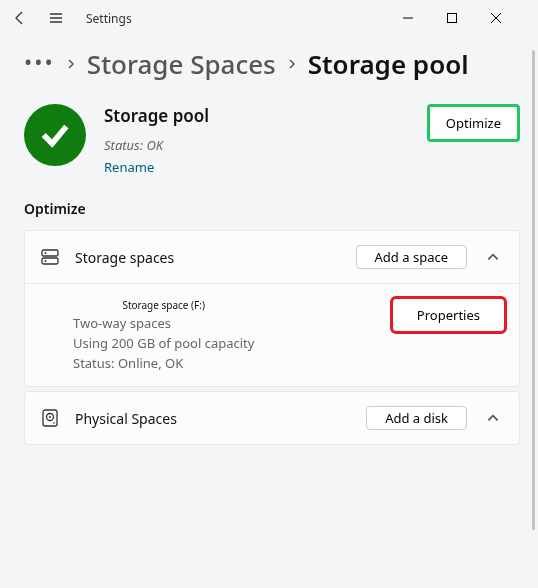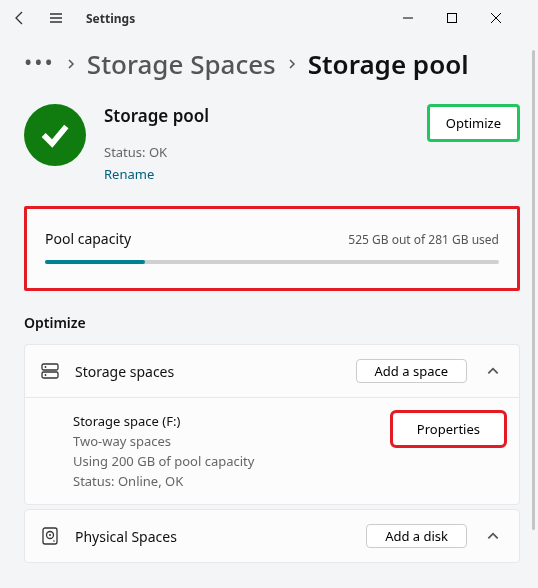--- a/index.html
+++ b/index.html
@@ -1,59 +1,59 @@
 <!DOCTYPE html>
 <html><head>
 <meta charset="utf-8">
 <style>
   * { box-sizing: border-box; margin: 0; padding: 0; font-family: "Segoe UI", system-ui, sans-serif; }
   body { width: 538px; height: 588px; background: #f4f5f7; overflow: hidden; position: relative; }
   
-  .titlebar { height: 36px; display: flex; align-items: center; justify-content: space-between; padding: 0 20px 0 8px; font-weight: bold; }
+  .titlebar { height: 36px; display: flex; align-items: center; justify-content: space-between; padding: 0 20px 0 8px; }
   .titlebar-left { display: flex; align-items: center; gap: 12px; }
   .caption-btn { width: 44px; height: 30px; display: flex; align-items: center; justify-content: center; }
   .caption-btn svg { width: 10px; height: 10px; }
   .caption-group { display: flex; }
   .back-btn, .menu-btn { width: 24px; height: 24px; display: flex; align-items: center; justify-content: center; color: #333; }
   .app-title { font-size: 12px; color: #333; margin-left: 6px; }
   
   .content { padding: 10px 18px 0 24px; height: calc(100% - 36px); overflow-y: auto; }
   
   .breadcrumb { display: flex; align-items: center; gap: 10px; margin-bottom: 22px; flex-wrap: nowrap; }
   .breadcrumb .dots { font-size: 22px; color: #555; letter-spacing: 2px; line-height: 1; padding-bottom: 6px; }
   .breadcrumb .chev { color: #555; }
   .breadcrumb .crumb { font-size: 26px; color: #555; font-weight: 500; white-space: nowrap; }
   .breadcrumb .crumb.current { color: #111; font-weight: 600; }
   
   .pool-header { display: flex; align-items: flex-start; gap: 18px; margin-bottom: 22px; }
   .check-circle { width: 62px; height: 62px; border-radius: 50%; background: #107c10; display: flex; align-items: center; justify-content: center; flex-shrink: 0; }
   .check-circle svg { width: 34px; height: 34px; stroke: #fff; stroke-width: 4; fill: none; }
   .pool-info { flex: 1; }
   .pool-name { font-size: 17px; font-weight: 600; color: #111; }
-  .pool-status { font-size: 13px; color: #666; margin-top: 16px; }
+  .pool-status { font-size: 13px; color: #666; margin-top: 9px; font-style: italic; }
   .rename-link { font-size: 13px; color: #00607c; margin-top: 4px; cursor: pointer; display: inline-block; }
   .optimize-btn { background: #fff; border: 3px solid #22c55e; border-radius: 4px; padding: 7px 16px; font-size: 13px; cursor: pointer; }
   
   .capacity-card { border: 3px solid #e31b23; background: #fcfcfd; border-radius: 2px; padding: 20px 18px 24px; margin-bottom: 22px; }
   .capacity-row { display: flex; justify-content: space-between; align-items: baseline; margin-bottom: 12px; }
   .capacity-label { font-size: 14px; color: #111; }
   .capacity-text { font-size: 12px; color: #555; }
   .progress-track { height: 4px; background: #cfd0d2; border-radius: 2px; position: relative; }
   .progress-fill { height: 100%; background: #008294; border-radius: 2px; }
   
   .section-title { font-size: 14px; font-weight: 600; color: #111; margin-bottom: 12px; }
   
   .expander { background: #fcfcfd; border: 1px solid #e8e8ea; border-radius: 4px; margin-bottom: 4px; }
   .expander-header { display: flex; align-items: center; padding: 14px 14px; gap: 14px; }
   .expander-icon { width: 22px; height: 22px; display: flex; align-items: center; justify-content: center; color: #333; }
   .expander-title { flex: 1; font-size: 14px; color: #111; }
   .expander-btn { background: #fff; border: 1px solid #ccc; border-radius: 4px; padding: 2px 18px; font-size: 13px; cursor: pointer; }
   .expander-chev { width: 24px; display: flex; align-items: center; justify-content: center; color: #555; }
   .expander-body { border-top: 1px solid #e8e8ea; padding: 14px 14px 14px 48px; display: flex; align-items: flex-start; justify-content: space-between; gap: 10px; }
-  .space-details .space-name { font-size: 13px; color: #111; }
+  .space-details .space-name { font-size: 10px; color: #111; text-align: center; }
   .space-details .space-sub { font-size: 13px; color: #666; margin-top: 2px; }
   .properties-btn { background: #fff; border: 1px solid #ccc; border-radius: 4px; padding: 7px 24px; font-size: 13px; cursor: pointer; outline: 3px solid #e31b23; outline-offset: -1px; }
   
   .scrollbar-mock { position: absolute; right: 3px; top: 50px; width: 3px; height: 480px; background: #c4c4c6; border-radius: 2px; }
 </style>
 </head>
 <body>
 
 <div class="titlebar">
   <div class="titlebar-left">
@@ -108,29 +108,20 @@
         </svg>
     </div>
     <div class="pool-info">
       <div class="pool-name">Storage pool</div>
       <div class="pool-status">Status: OK</div>
       <span class="rename-link">Rename</span>
     </div>
     <button class="optimize-btn">Optimize</button>
   </div>
 
-  <div class="capacity-card">
-    <div class="capacity-row">
-      <span class="capacity-label">Pool capacity</span>
-      <span class="capacity-text">525  GB out of 281 GB used</span>
-    </div>
-    <div class="progress-track">
-      <div class="progress-fill" id="cap-fill" style="width: 22%;"></div>
-    </div>
-  </div>
 
   <div class="section-title">Optimize</div>
 
   <div class="expander">
     <div class="expander-header">
       <span class="expander-icon">
         <svg width="20" height="20" viewBox="0 0 20 20">
             <rect x="2" y="3" width="16" height="6" rx="1.5" stroke="#333" fill="none" stroke-width="1.3"></rect>
             <rect x="2" y="11" width="16" height="6" rx="1.5" stroke="#333" fill="none" stroke-width="1.3"></rect>
             <circle cx="5.5" cy="6" r="0.9" fill="#333"></circle>

